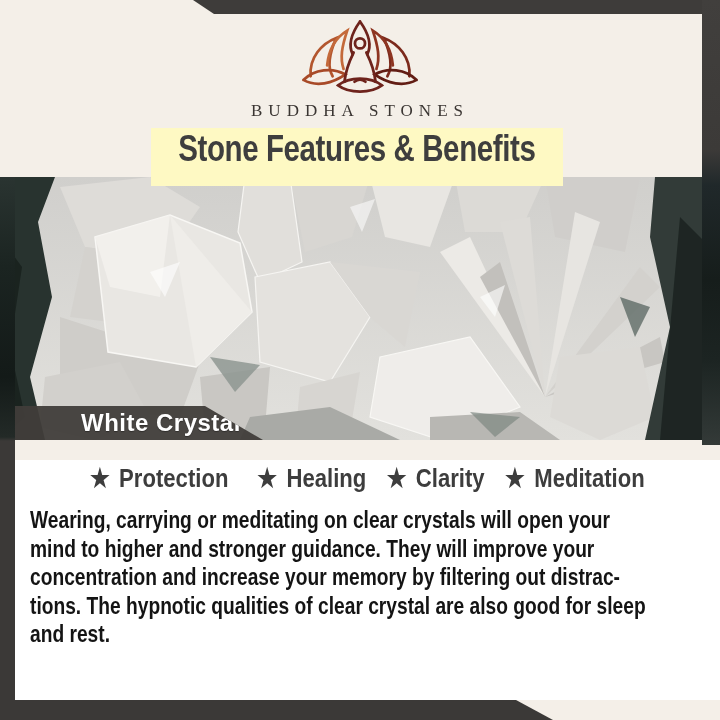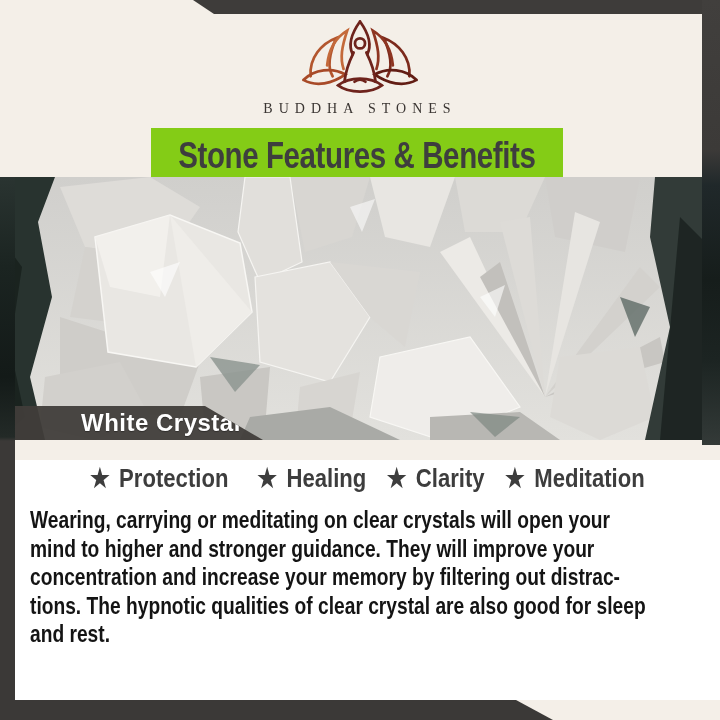--- a/index.html
+++ b/index.html
@@ -12,25 +12,25 @@
   .right-strip{position:absolute;left:702px;top:0;width:18px;height:445px;z-index:6;
            background:linear-gradient(180deg,#413f3d 0px,#3c3a38 150px,#20282a 185px,#161d1b 280px,#1c2422 360px,#2f3634 430px,#343a38 445px);}
   .left-strip{position:absolute;left:0;top:177px;width:15px;height:543px;z-index:6;
            background:linear-gradient(180deg,#2a3431 0px,#1b2421 90px,#131a18 200px,#232a27 260px,#3b3937 264px,#3b3937 100%);}
   .bottom-bar{position:absolute;left:0;top:700px;width:553px;height:20px;background:#3b3937;
            clip-path:polygon(0 0,516px 0,100% 100%,0 100%);z-index:7;}
 
   
   .logo{position:absolute;left:50%;top:16px;transform:translateX(-50%);width:136px;height:84px;z-index:3;}
   .brand{position:absolute;left:0;top:101px;width:100%;text-align:center;z-index:3;
-         font-family:"Liberation Serif",serif;font-size:14px;letter-spacing:6px;color:#3a3532;}
+         font-family:"Liberation Serif",serif;font-size:17px;letter-spacing:6px;color:#3a3532;}
 
   
-  .banner{position:absolute;left:151px;top:128px;width:412px;height:49px;background:#84cc16;
-          display:flex;align-items:flex-end;justify-content:center;z-index:4;}
+  .banner{position:absolute;left:151px;top:128px;width:412px;height:58px;background:#fef9c3;
+          display:flex;align-items:flex-start;justify-content:center;z-index:4;}
   .banner span{font-size:36px;font-weight:bold;color:#3e3e3e;letter-spacing:-0.5px;
           transform:scaleX(0.82);transform-origin:center;white-space:nowrap;}
 
   
   .photo{position:absolute;left:0;top:177px;width:720px;height:263px;z-index:1;background:#d7d6d2;}
   .photo svg{display:block;width:720px;height:263px;}
 
   .photo-label{position:absolute;left:15px;top:406px;width:208px;height:34px;z-index:8;
           background:rgba(64,61,58,0.95);clip-path:polygon(0 0,190px 0,100% 100%,0 100%);padding-left:40px;}
   .photo-label span{display:block;padding-left:26px;line-height:34px;font-size:24px;font-weight:bold;

